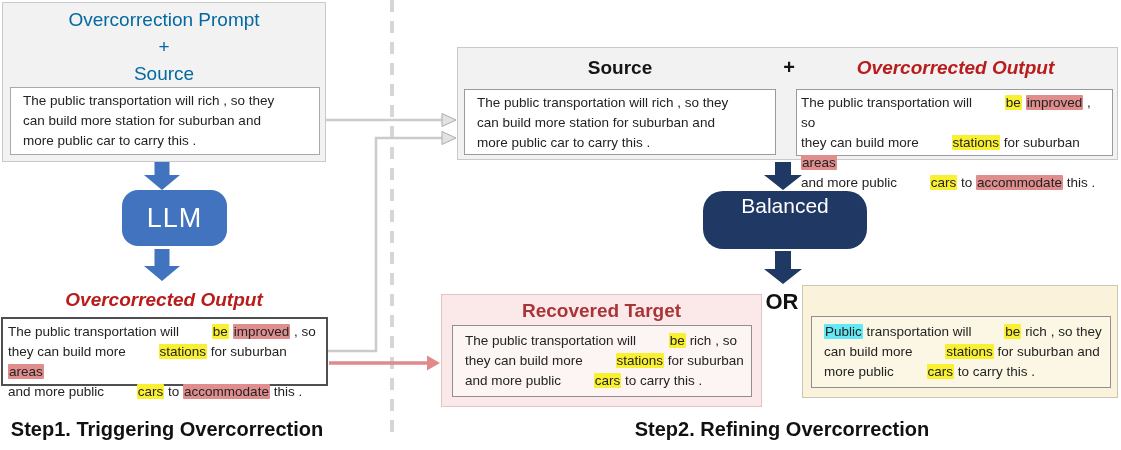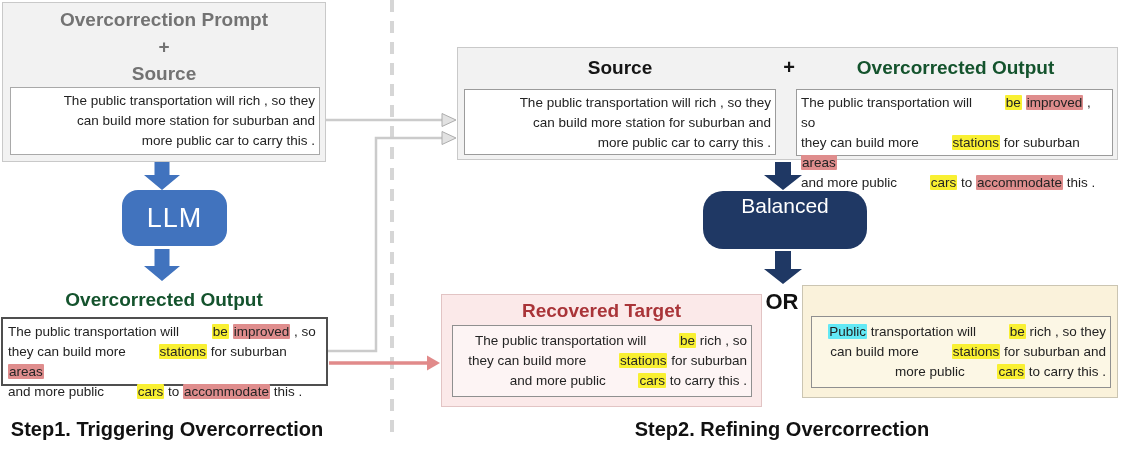--- a/index.html
+++ b/index.html
@@ -12,28 +12,28 @@
   .divider{
     left:390px;top:0;width:3.5px;height:440px;z-index:1;
     background:repeating-linear-gradient(to bottom,#d6d6d6 0 12px,transparent 12px 21px);
   }
   
   .gray-panel{background:#f2f2f2;border:1px solid #c9c9c9;box-sizing:border-box;z-index:3;}
   .inner-box{
     position:absolute;background:#ffffff;border:1px solid #9b9b9b;box-sizing:border-box;
     font-size:13.5px;line-height:20px;color:#232323;padding:3px 4px;
   }
-  .centered{text-align:right;padding-left:12px;}
+  .centered{text-align:left;padding-left:12px;}
   .leftal{text-align:left;}
   .panel-title{position:absolute;text-align:center;font-weight:700;font-size:19px;color:#151515;}
-  .salmon-title{color:#14532d;}
+  .salmon-title{color:#b91c1c;font-style:italic;}
   .darkred-title{color:#a93438;}
   
   .boxA{left:2px;top:2px;width:324px;height:160px;}
-  .boxA-titles{position:absolute;left:0;top:3px;width:100%;text-align:center;font-weight:700;font-size:19px;line-height:27px;color:#737373;}
+  .boxA-titles{position:absolute;left:0;top:3px;width:100%;text-align:center;font-weight:400;font-size:19px;line-height:27px;color:#0369a1;}
   .llm-box{
     left:110px;top:190px;width:105px;height:56px;background:#4173be;border-radius:16px;z-index:3;
     color:#fff;font-size:27px;line-height:56px;text-align:center;letter-spacing:1px;margin-left:12px;
   }
   .boxB{
     left:1px;top:317px;width:327px;height:69px;background:#fff;border:2px solid #4f4f4f;box-sizing:border-box;z-index:3;
     font-size:13.5px;line-height:20px;padding:3px 5px;color:#232323;
   }
   .step-caption{font-weight:700;font-size:20px;color:#111;text-align:center;z-index:3;}
   

